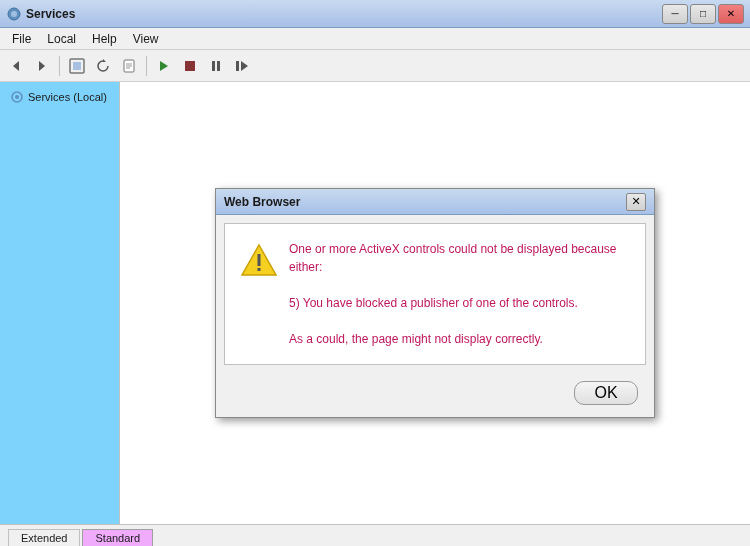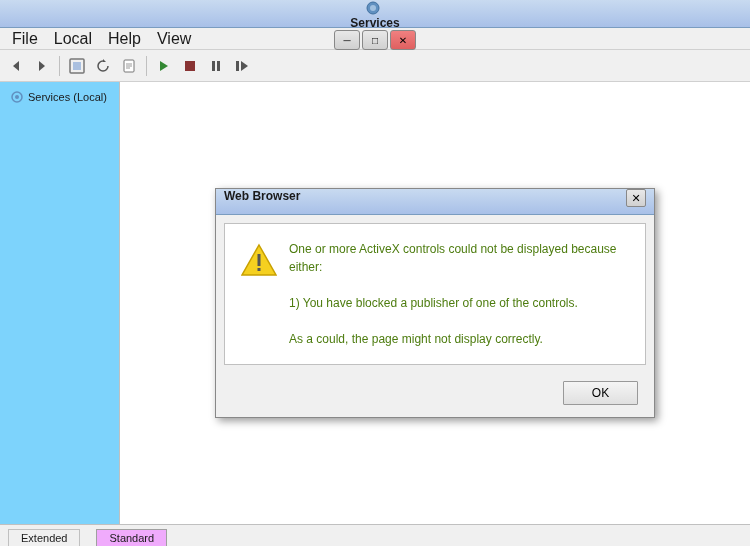--- a/index.html
+++ b/index.html
@@ -14,21 +14,20 @@
     }
 
     
     .title-bar {
       background: linear-gradient(to bottom, #c8daf0, #a8c0e8);
       height: 28px;
       display: flex;
       align-items: center;
       padding: 0 6px;
       border-bottom: 1px solid #7a9cc0;
-      flex-direction: column;
     }
     .title-bar-icon {
       width: 16px;
       height: 16px;
       margin-right: 4px;
     }
     .title-bar-text {
       font-size: 12px;
       font-weight: bold;
       color: #1a1a1a;
@@ -58,21 +57,21 @@
     .menu-bar {
       background: #f0f0f0;
       height: 22px;
       display: flex;
       align-items: center;
       padding: 0 4px;
       border-bottom: 1px solid #d0d0d0;
     }
     .menu-item {
       padding: 2px 8px;
-      font-size: 16px;
+      font-size: 12px;
       color: #1a1a1a;
       cursor: pointer;
     }
 
     
     .toolbar {
       background: #f0f0f0;
       height: 32px;
       display: flex;
       align-items: center;
@@ -145,21 +144,21 @@
       padding: 0 8px;
     }
     .tab {
       padding: 2px 12px;
       font-size: 11px;
       background: #f0f0f0;
       border: 1px solid #c0c0c0;
       border-bottom: none;
       cursor: pointer;
       color: #1a1a1a;
-      margin-right: 16px;
+      margin-right: 2px;
     }
     .tab.active {
       background: #f0abfc;
       border-color: #a0a0a0;
     }
 
     
     .dialog-overlay {
       position: absolute;
       top: 0; left: 0; right: 0; bottom: 0;
@@ -172,20 +171,21 @@
     .dialog {
       background: #f0f0f0;
       border: 1px solid #888;
       box-shadow: 3px 3px 8px rgba(0,0,0,0.4);
       width: 440px;
     }
     .dialog-title-bar {
       background: linear-gradient(to bottom, #c8daf0, #a8c0e8);
       height: 26px;
       display: flex;
+      align-items: center;
       padding: 0 8px;
       border-bottom: 1px solid #7a9cc0;
     }
     .dialog-title-text {
       font-size: 12px;
       font-weight: bold;
       color: #1a1a1a;
       flex: 1;
     }
     .dialog-close-btn {
@@ -212,35 +212,35 @@
       align-items: flex-start;
     }
     .warning-icon {
       width: 36px;
       height: 36px;
       flex-shrink: 0;
       margin-top: 2px;
     }
     .dialog-message {
       font-size: 12px;
-      color: #4d7c0f;
+      color: #be185d;
       line-height: 1.5;
     }
     .dialog-footer {
       padding: 8px 16px 12px;
       display: flex;
       justify-content: flex-end;
     }
     .ok-btn {
-      width: 75px;
+      width: 64px;
       height: 24px;
       background: linear-gradient(to bottom, #f5f5f5, #e0e0e0);
       border: 1px solid #999;
-      border-radius: 1px;
-      font-size: 12px;
+      border-radius: 10px;
+      font-size: 16px;
       cursor: pointer;
       display: flex;
       align-items: center;
       justify-content: center;
     }
   </style>
 </head>
 <body>
 
 <div class="title-bar">
@@ -352,21 +352,21 @@
               <svg class="warning-icon" width="36" height="36" viewBox="0 0 36 36">
                 <polygon points="18,3 35,33 1,33" fill="#f5d020" stroke="#c8a000" stroke-width="1.5"></polygon>
                 <rect x="16.5" y="12" width="3" height="12" fill="#555"></rect>
                 <rect x="16.5" y="26" width="3" height="3" fill="#555"></rect>
               </svg>
             </div>
 
             <div class="dialog-message">
               <p>One or more ActiveX controls could not be displayed because either:</p>
               <br>
-              <p>1) You have blocked a publisher of one of the controls.</p>
+              <p>5) You have blocked a publisher of one of the controls.</p>
               <br>
               <p>As a could, the page might not display correctly.</p>
             </div>
           </div>
         </div>
 
         <div class="dialog-footer">
           <div class="ok-btn">OK</div>
         </div>
       </div>

